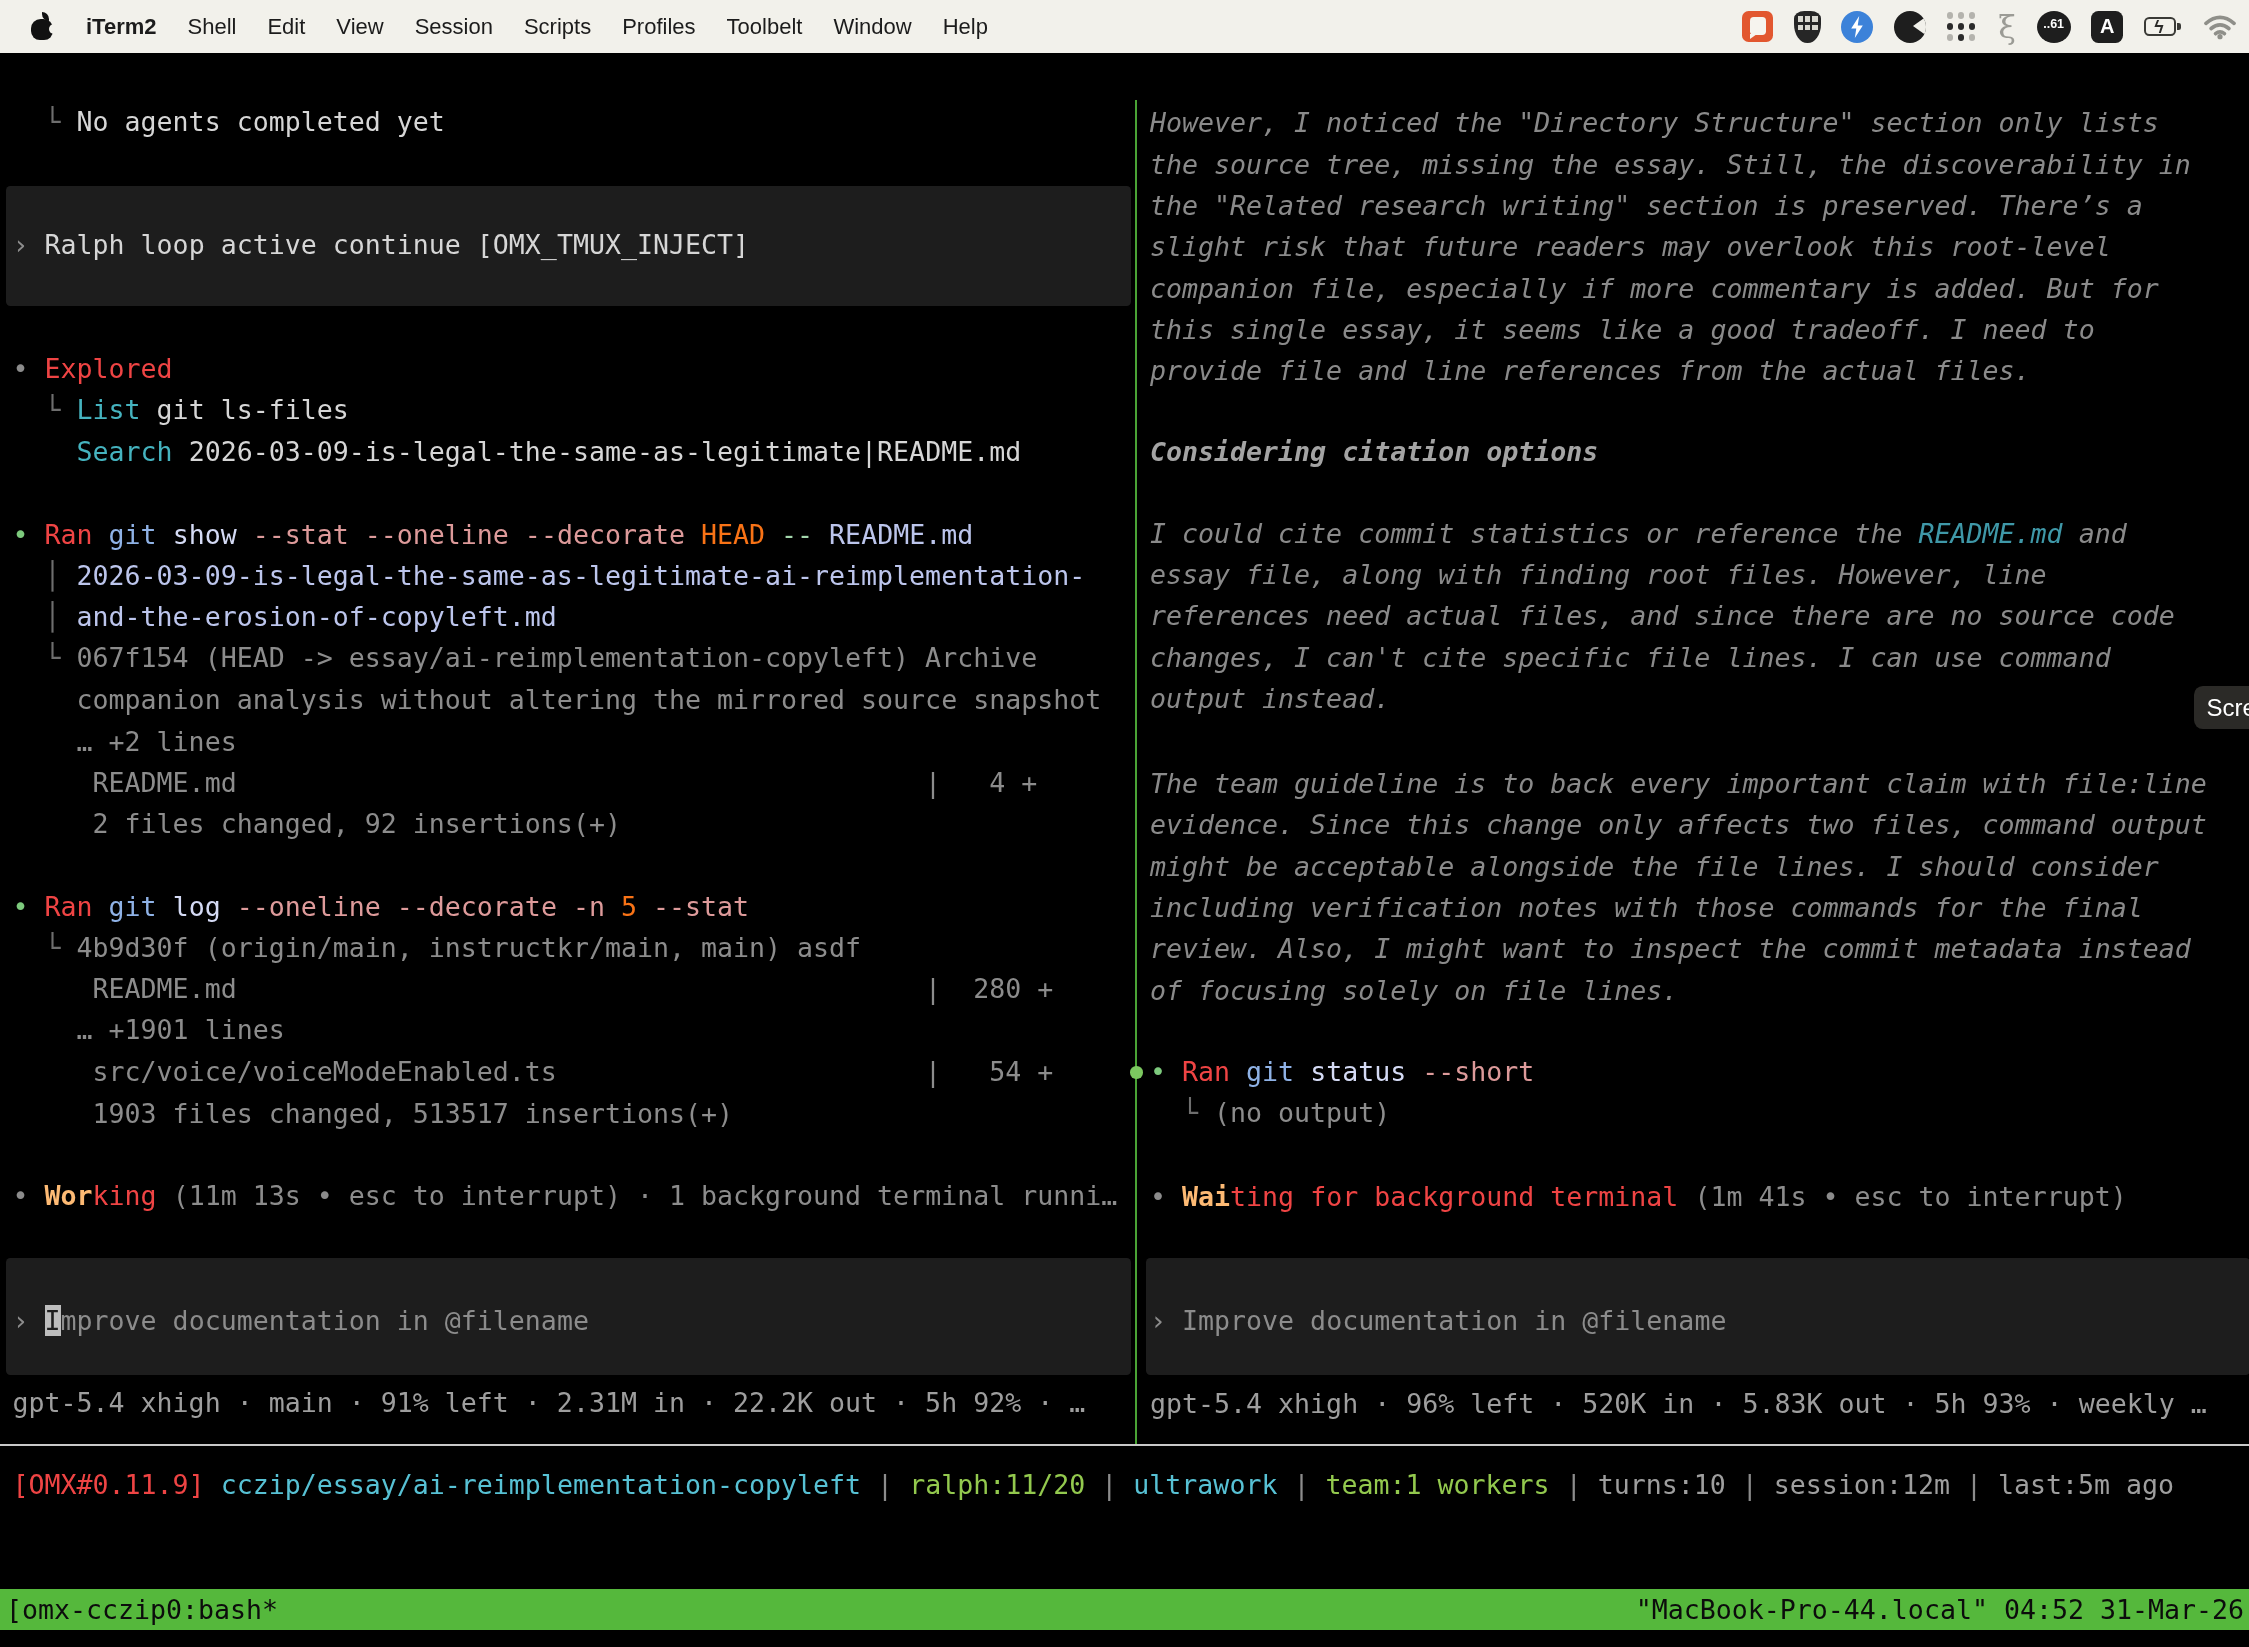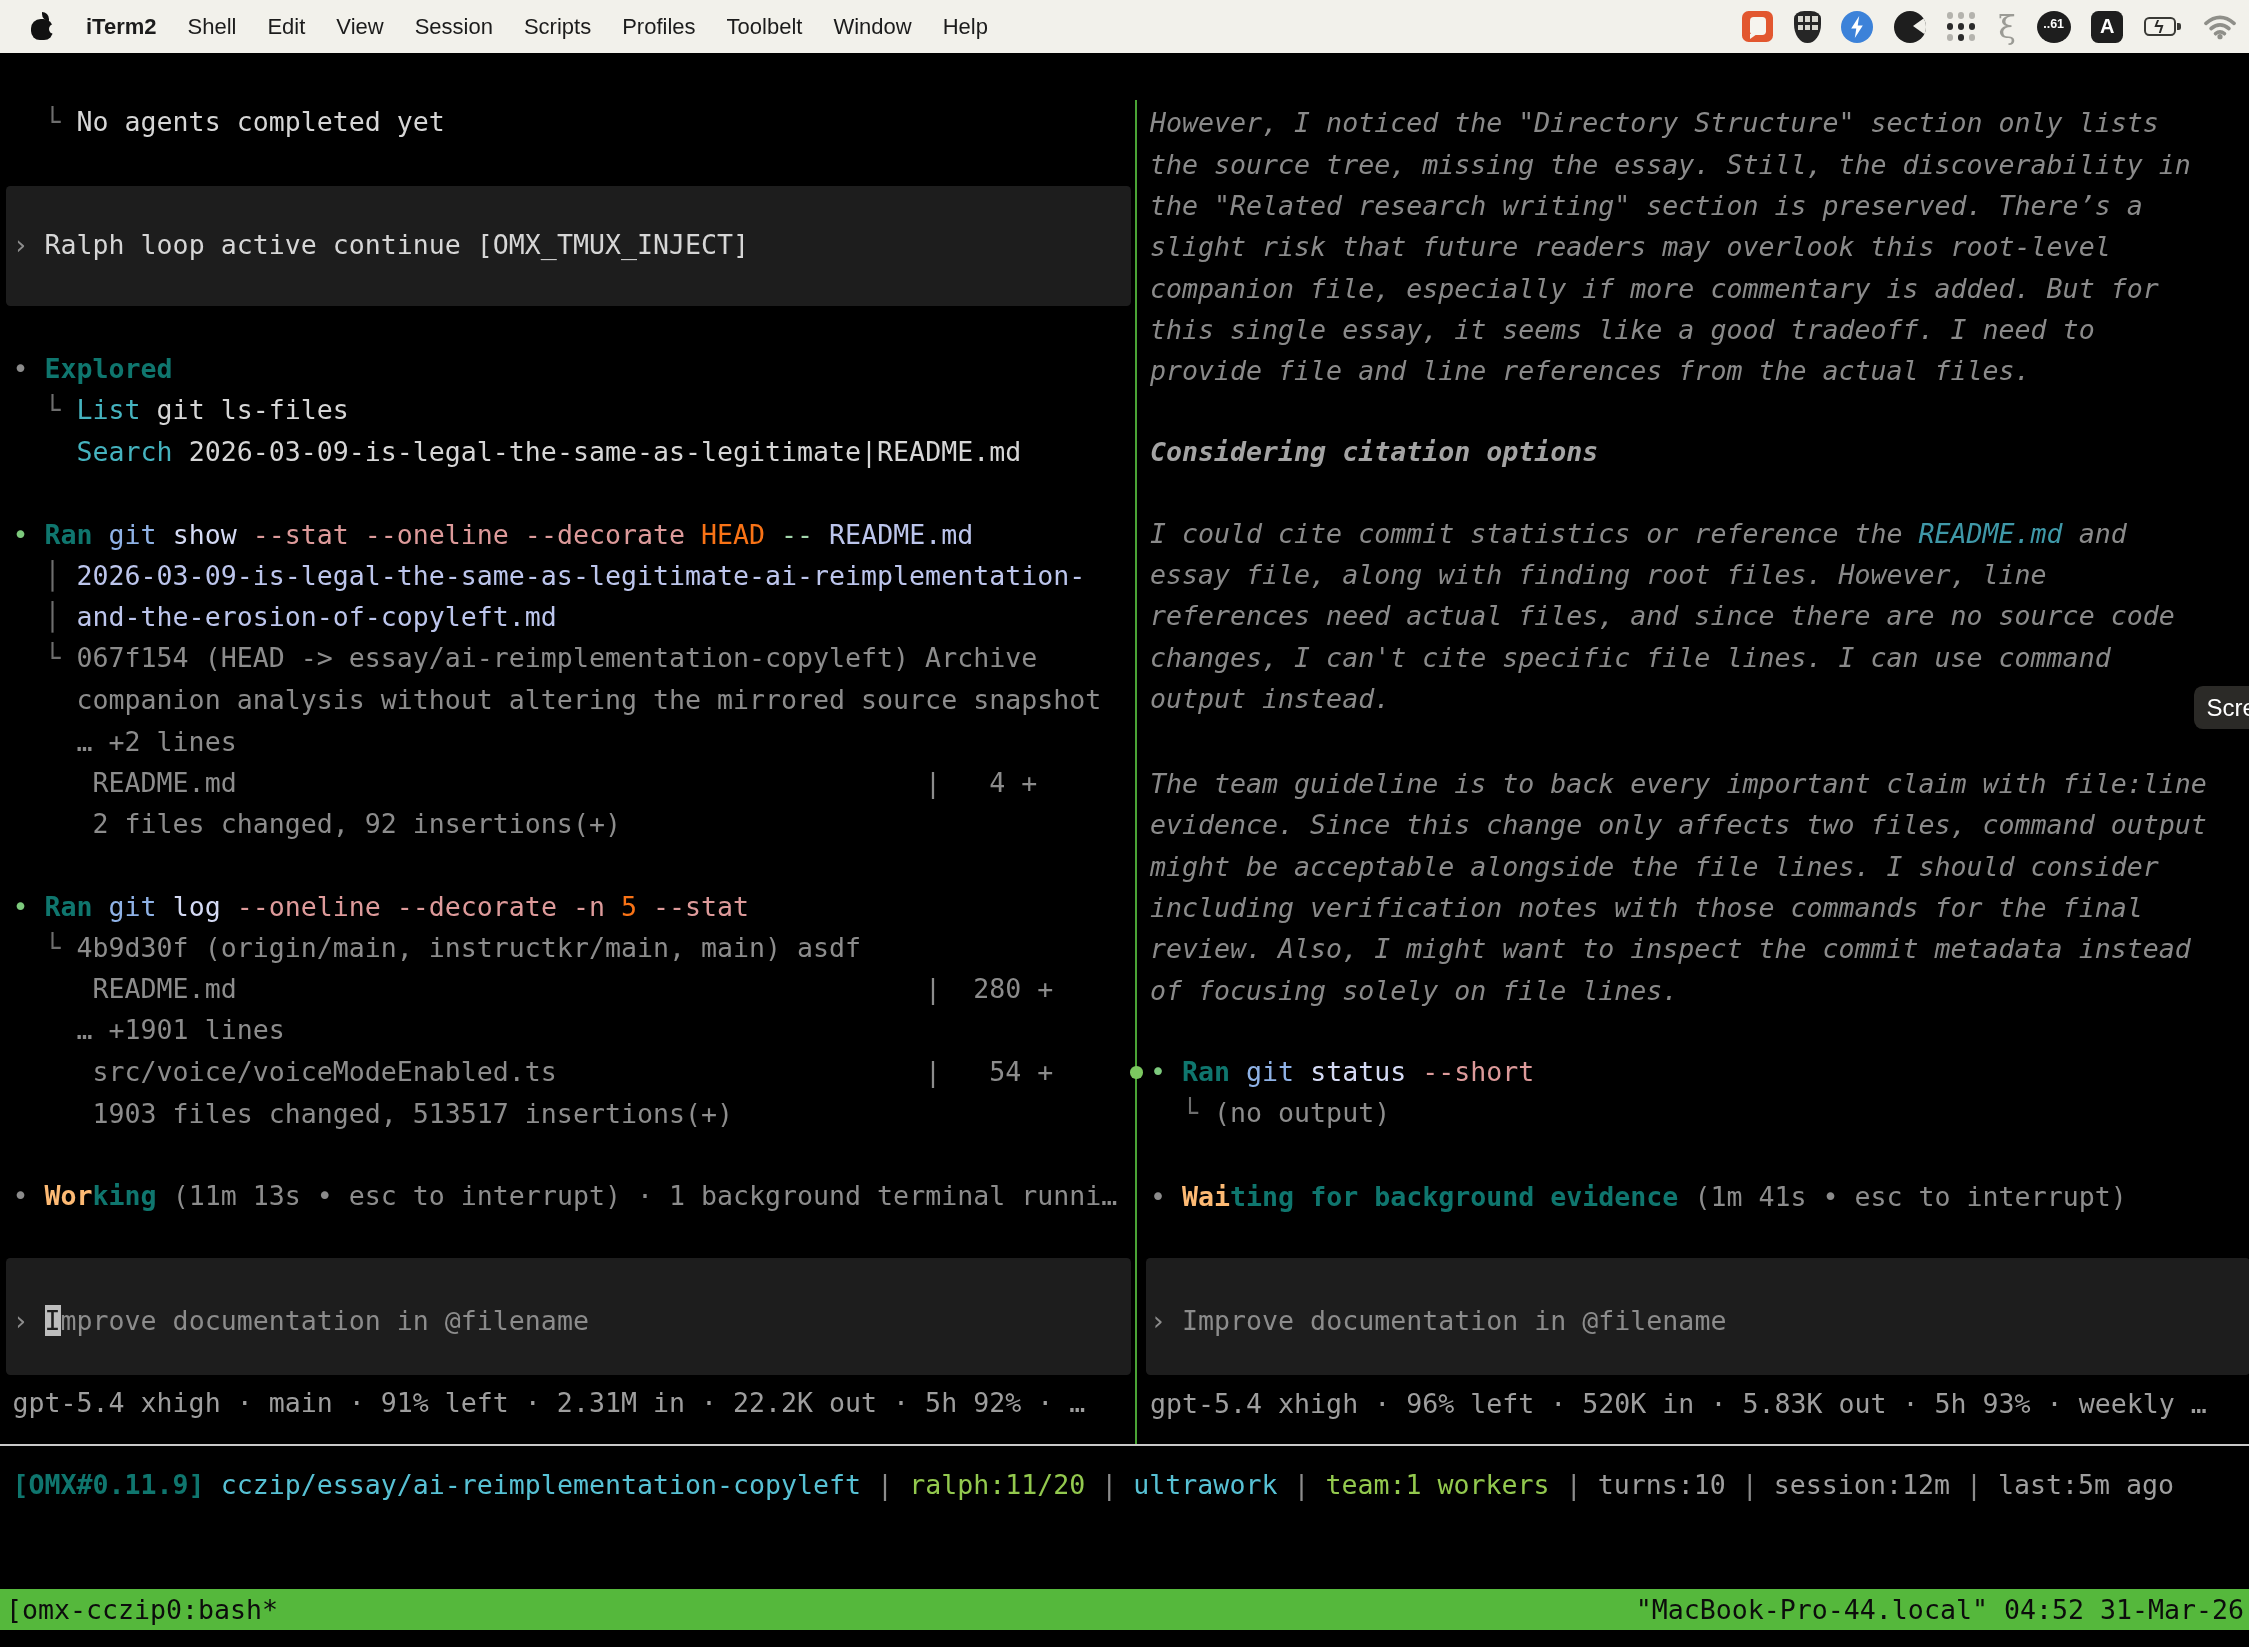--- a/index.html
+++ b/index.html
@@ -56,21 +56,21 @@
   
   .content{position:absolute;top:47px;left:0;width:2250px;height:991px;background:#000;}
   .tbox{position:absolute;background:#1d1d1d;border-radius:4.4px;}
   .vdivider{position:absolute;left:1135px;top:0;width:2.2px;height:1345px;background:#4aa335;}
   .vdot{position:absolute;left:1130px;top:966px;width:12.5px;height:12.5px;border-radius:50%;background:#7cc860;}
   .hdivider{position:absolute;top:1391px;left:0;width:2250px;height:2.2px;background:#c9c9c9;}
   .trow{position:absolute;height:41px;line-height:41px;font-family:"DejaVu Sans Mono",monospace;font-size:26.6px;white-space:pre;}
   .fg{color:#d6d6d6}.gray{color:#8c8c8c}.gray2{color:#9e9e9e}.dim{color:#6e6e6e}
   .teal{color:#45b3bf}.blue{color:#8fb2e6}.lav{color:#bcc5ec}.lav2{color:#d4daf4}
   .pink{color:#dd9a9a}.mint{color:#a3d6ac}.white{color:#f97316}
-  .wb{color:#0f766e;font-weight:bold}.gb{color:#7dca7d}.gb2{color:#fdba74;font-weight:bold}
+  .wb{color:#ef4444;font-weight:normal}.gb{color:#7dca7d}.gb2{color:#fdba74;font-weight:bold}
   .cur{background:#bdbdbd;color:#1d1d1d}
   .it{color:#8a8a8a;font-style:italic}.itb{color:#a4a4a4;font-style:italic;font-weight:bold}
   .itteal{color:#3f98a8;font-style:italic}
   .cyan{color:#57c1d4}.grn{color:#93c94e}
   .overlaybox{position:absolute;left:2194px;top:586px;width:103px;height:43px;background:#2b2a27;
     border-radius:8.9px;color:#fff;font-size:24px;display:flex;align-items:center;padding-left:12.5px;box-sizing:border-box;}
   
   .omxrow{position:absolute;top:1411px;left:0;width:2250px;height:41px;}
   .tmuxbar{position:absolute;top:1536px;left:0;width:2250px;height:41px;background:#55b83c;}
   .tmuxbar .lt,.tmuxbar .rt{position:absolute;top:0;height:41px;line-height:41px;
@@ -199,21 +199,21 @@
         <div class="trow" style="top: 537px; left: 1150px;"><span class="it">changes, I can't cite specific file lines. I can use command</span></div>
         <div class="trow" style="top: 578px; left: 1150px;"><span class="it">output instead.</span></div>
         <div class="trow" style="top: 663px; left: 1150px;"><span class="it">The team guideline is to back every important claim with file:line</span></div>
         <div class="trow" style="top: 704px; left: 1150px;"><span class="it">evidence. Since this change only affects two files, command output</span></div>
         <div class="trow" style="top: 746px; left: 1150px;"><span class="it">might be acceptable alongside the file lines. I should consider</span></div>
         <div class="trow" style="top: 787px; left: 1150px;"><span class="it">including verification notes with those commands for the final</span></div>
         <div class="trow" style="top: 828px; left: 1150px;"><span class="it">review. Also, I might want to inspect the commit metadata instead</span></div>
         <div class="trow" style="top: 870px; left: 1150px;"><span class="it">of focusing solely on file lines.</span></div>
         <div class="trow" style="top: 951px; left: 1150px;"><span class="gb">• </span><span class="wb">Ran </span><span class="blue">git </span><span class="lav2">status </span><span class="pink">--short</span></div>
         <div class="trow" style="top: 992px; left: 1150px;"><span class="dim">  └ </span><span class="gray">(no output)</span></div>
-        <div class="trow" style="top: 1076px; left: 1150px;"><span class="gray">• </span><span class="gb2">Wai</span><span class="wb">ting for background evidence</span><span class="gray"> (1m 41s • esc to interrupt)</span></div>
+        <div class="trow" style="top: 1076px; left: 1150px;"><span class="gray">• </span><span class="gb2">Wai</span><span class="wb">ting for background terminal</span><span class="gray"> (1m 41s • esc to interrupt)</span></div>
         <div class="trow" style="top: 1200px; left: 1150px;"><span class="gray">› </span><span class="gray">Improve documentation in @filename</span></div>
         <div class="trow" style="top: 1283px; left: 1150px;"><span class="gray2">gpt-5.4 xhigh · 96% left · 520K in · 5.83K out · 5h 93% · weekly …</span></div>
       </div>
 
     <div class="vdivider"></div>
     <div class="vdot"></div>
 
     <div class="overlaybox">Scre</div>
   </div>
 

